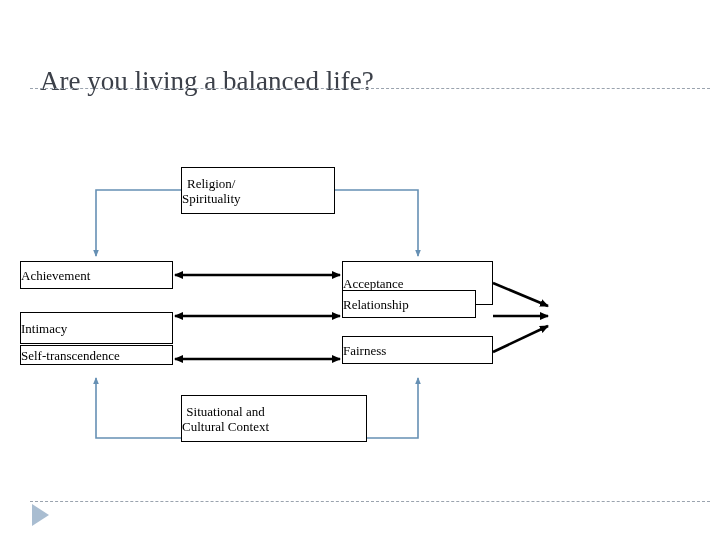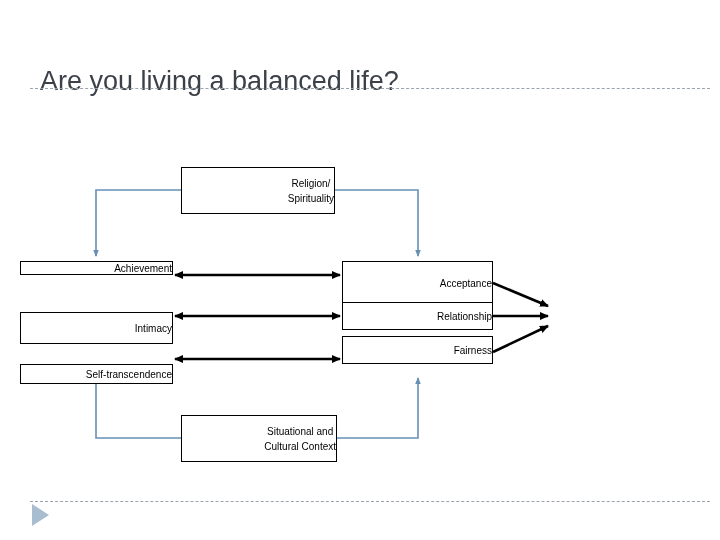--- a/index.html
+++ b/index.html
@@ -6,21 +6,21 @@
     margin: 0;
     padding: 0;
     background: #ffffff;
   }
   #slide {
     position: relative;
     width: 720px;
     height: 540px;
     background: #ffffff;
     overflow: hidden;
-    font-family: Liberation Sans, sans-serif;
+    font-family: Liberation Serif, serif;
   }
 
   
   #title {
     position: absolute;
     left: 40px;
     top: 48px;
     width: 640px;
     font-size: 27px;
     font-weight: normal;
@@ -71,39 +71,39 @@
     top: 0;
   }
 
   
   .node {
     position: absolute;
     box-sizing: border-box;
     border: 1px solid #000000;
     background: #ffffff;
     color: #000000;
-    font-size: 10px;
+    font-size: 13px;
     line-height: 15px;
     display: flex;
     align-items: center;
-    justify-content: flex-end;
+    justify-content: flex-start;
     text-align: center;
     z-index: 5;
   }
   .node span { display: block; white-space: pre-line; }
 
   #node-religion            { left: 181px; top: 167px; width: 154px; height: 47px; }
-  #node-achievement         { left: 20px;  top: 261px; width: 153px; height: 14px; }
+  #node-achievement         { left: 20px;  top: 261px; width: 153px; height: 28px; }
   #node-intimacy            { left: 20px;  top: 312px; width: 153px; height: 32px; }
-  #node-self-transcendence  { left: 20px;  top: 364px; width: 153px; height: 20px; }
+  #node-self-transcendence  { left: 20px;  top: 345px; width: 153px; height: 20px; }
   #node-acceptance          { left: 342px; top: 261px; width: 151px; height: 44px; }
-  #node-relationship        { left: 342px; top: 302px; width: 151px; height: 28px; }
+  #node-relationship        { left: 342px; top: 290px; width: 134px; height: 28px; }
   #node-fairness            { left: 342px; top: 336px; width: 151px; height: 28px; }
   #node-positive            { left: 550px; top: 274px; width: 155px; height: 76px; }
-  #node-situational         { left: 181px; top: 415px; width: 156px; height: 47px; }
+  #node-situational         { left: 181px; top: 395px; width: 186px; height: 47px; }
 </style>
 </head>
 <body>
 
 <div id="slide">
 
   <h1 id="title">Are you living a balanced life?</h1>
   <div class="divider-top"></div>
 
   <div id="diagram">

